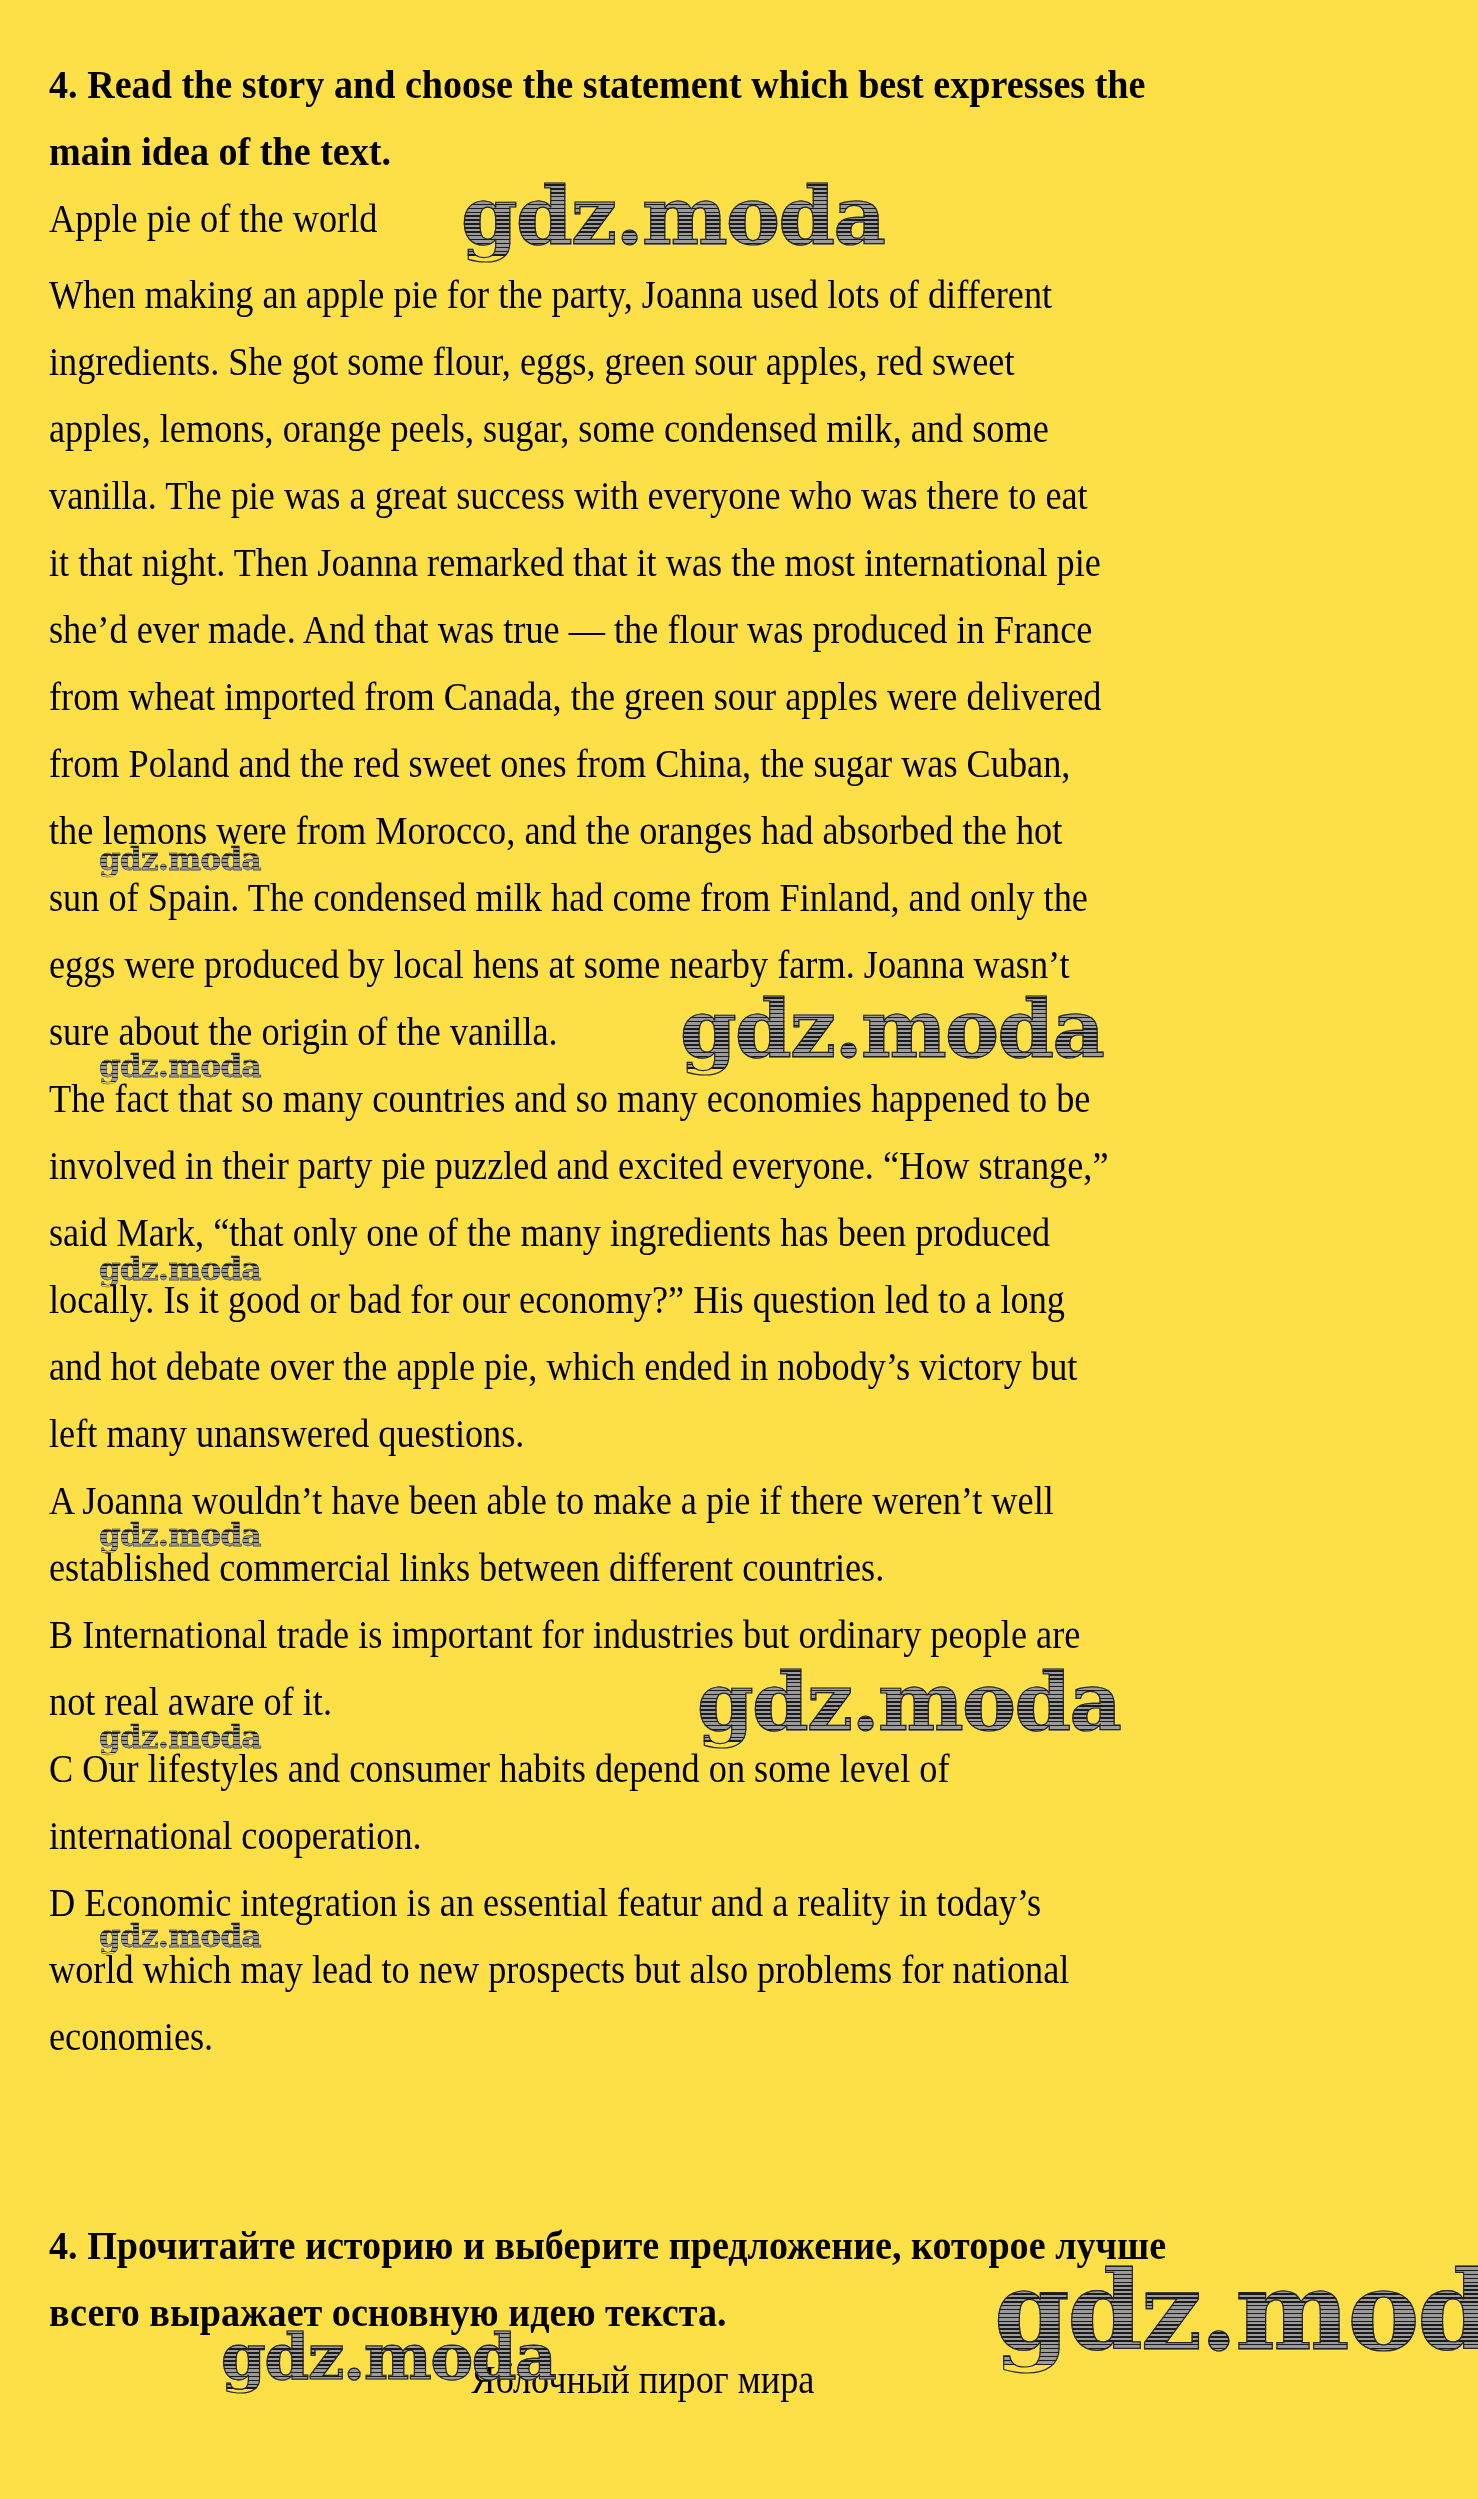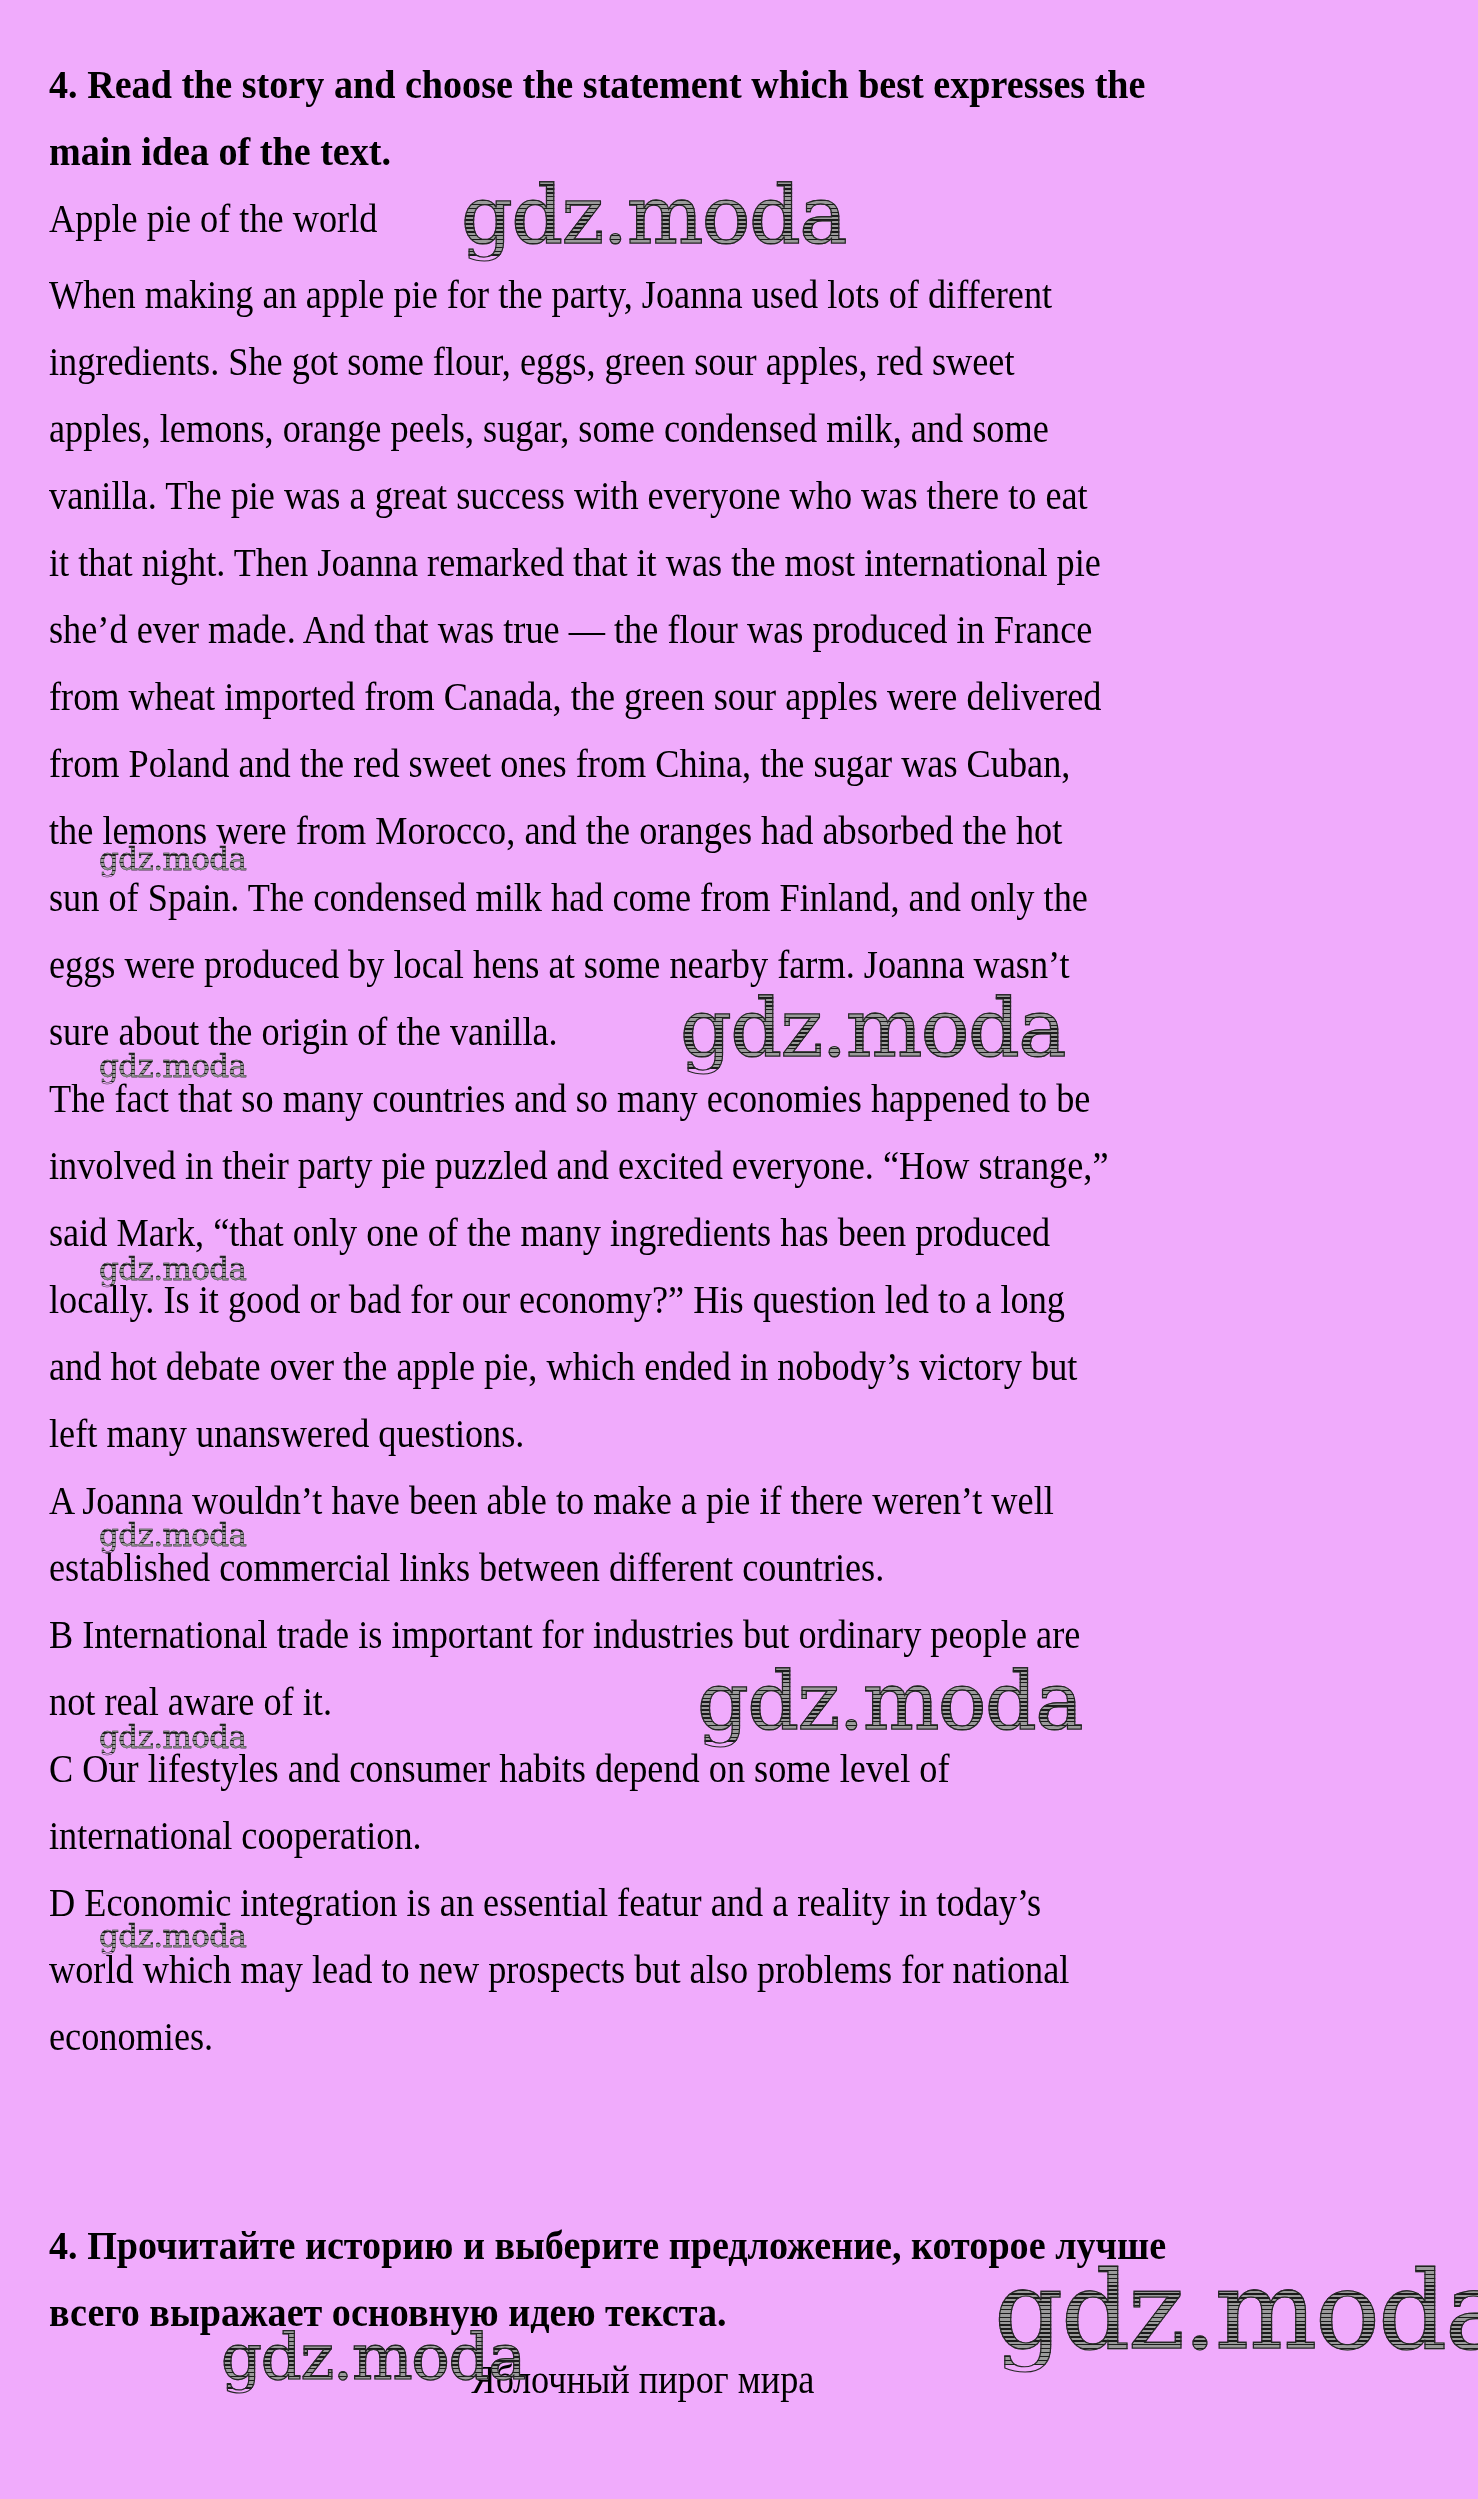--- a/index.html
+++ b/index.html
@@ -1,19 +1,19 @@
 <!DOCTYPE html>
 <html style="font-size:12.4px"><head>
 <meta charset="utf-8">
 <style>
   html,body { margin:0; padding:0; background:#ffffff; }
   .page {
     position:relative;
     width:1479px; height:2500px;
-    background:#f0abfc;
+    background:#fde047;
     overflow:hidden;
     font-family:"Liberation Serif", serif;
     color:#000000;
   }
   .col { position:absolute; left:49px; top:51px; }
   .ru-col { position:absolute; left:49px; top:2212px; }
   .line {
     height:67px; line-height:67px;
     font-size:39px;
     white-space:nowrap;
@@ -21,21 +21,21 @@
     transform-origin:0 50%;
   }
   .bold { font-weight:bold; font-size:41px; }
   .first-body { margin-top:8.5px; }
   .ru-title-line { padding-left:454px; }
 
   
   .wm {
     position:absolute;
     font-family:"DejaVu Serif", "Liberation Serif", serif;
-    font-weight:normal;
+    font-weight:bold;
     letter-spacing:-0.02em;
     white-space:nowrap;
     line-height:1;
     color:#4c4c4c;
     z-index:3;
   }
   @supports ((-webkit-background-clip:text) or (background-clip:text)) {
     .wm {
       background:repeating-linear-gradient(0deg,#1a1a1a 0px,#1a1a1a 1.5px,#9b9b9b 1.5px,#9b9b9b 3.9px);
       -webkit-background-clip:text;

